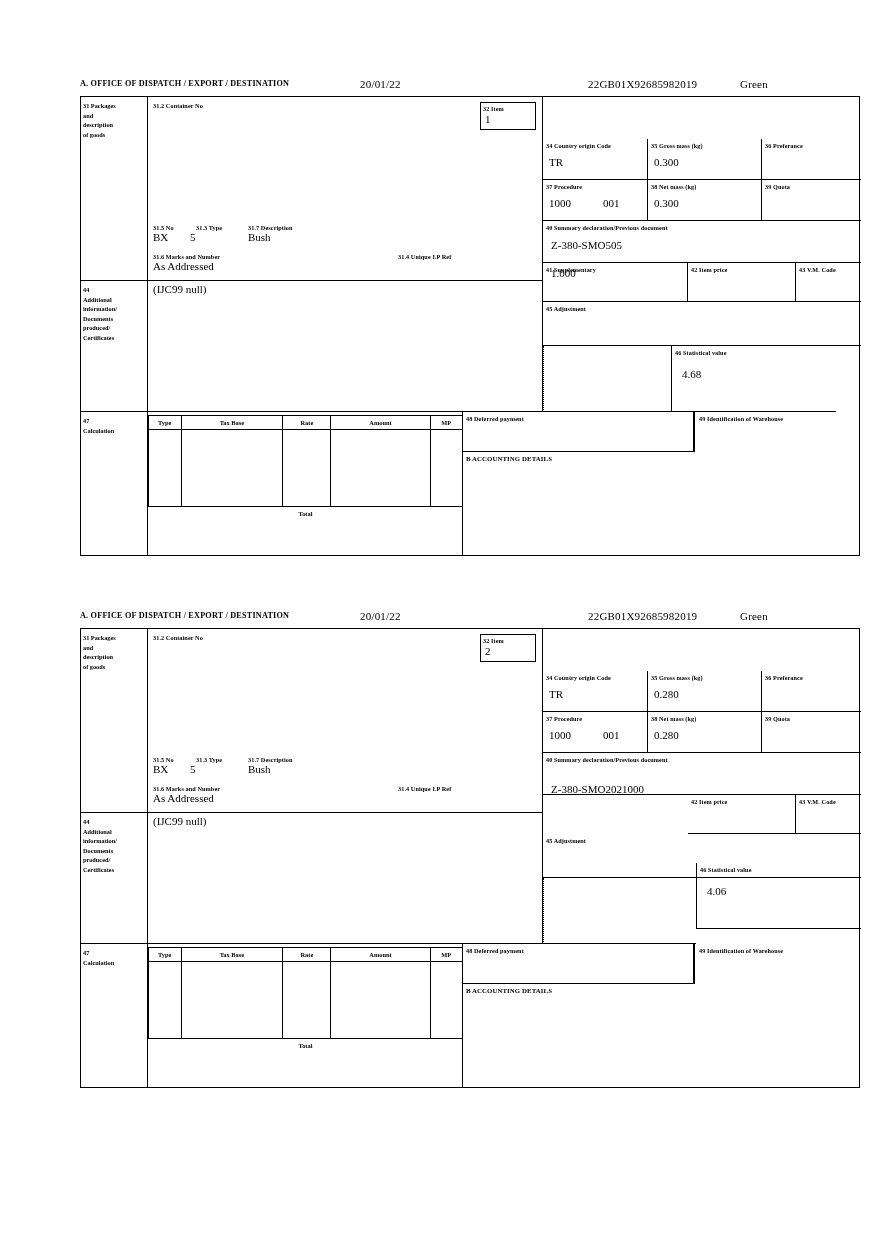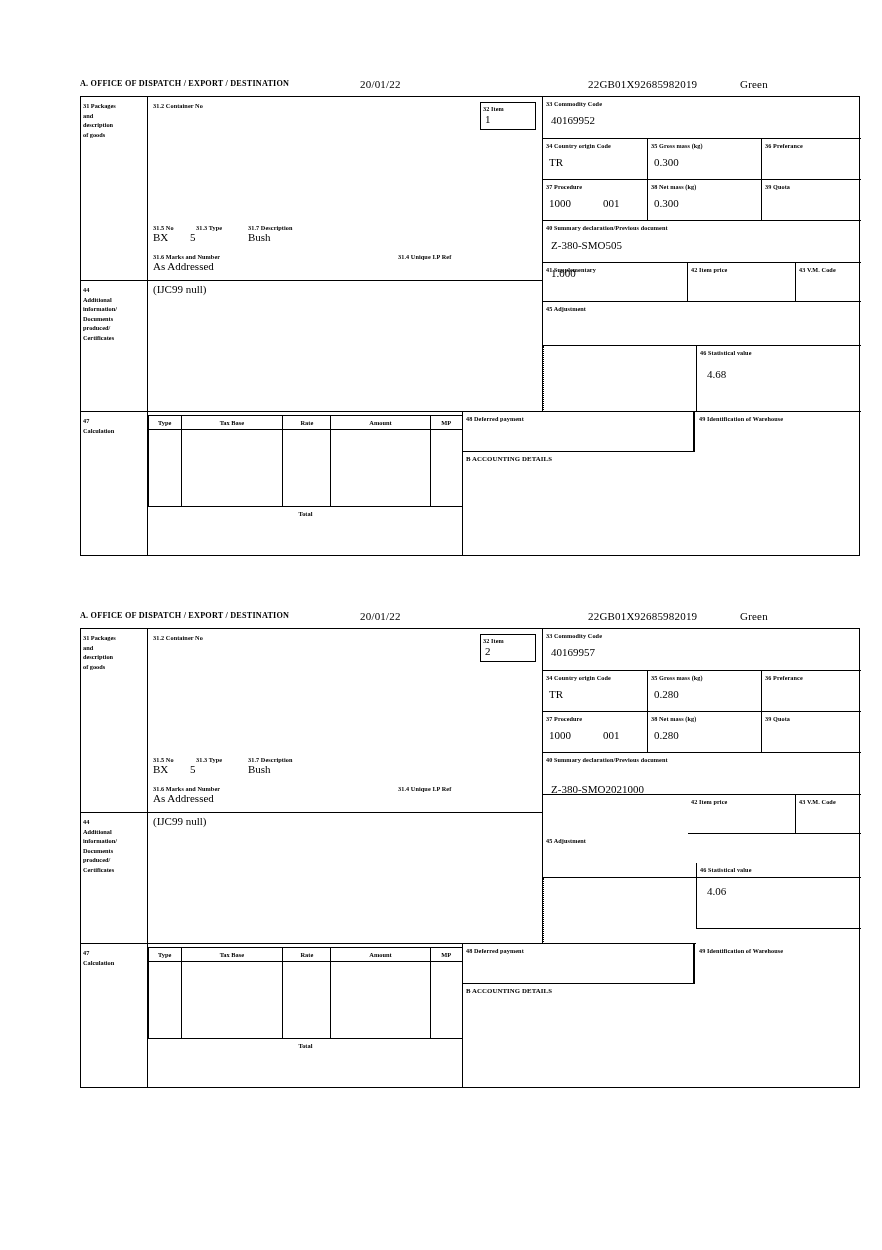--- a/index.html
+++ b/index.html
@@ -175,24 +175,20 @@
         <div class="lbl" style="position:absolute;left:250px;top:155px;">31.4 Unique I.P Ref</div>
         <div class="val" style="position:absolute;left:5px;top:163px;">As Addressed</div>
         <div class="val" style="position:absolute;left:330px;top:163px;"></div>
       </div>
 
       <div class="item-no-box" style="left:399px;top:5px;width:56px;height:28px;">
         <div class="lbl" style="position:absolute;left:2px;top:1px;">32 Item</div>
         <div class="val" style="position:absolute;left:4px;top:10px;">1</div>
       </div>
 
-      <div class="box bb" style="left:462px;top:0;width:318px;height:42px;">
-        <div class="lbl" style="position:absolute;left:3px;top:2px;">33 Commodity Code</div>
-        <div class="val" style="position:absolute;left:8px;top:17px;">40169952</div>
-      </div>
 
       <div class="box br bb" style="left:462px;top:42px;width:105px;height:41px;">
         <div class="lbl" style="position:absolute;left:3px;top:2px;">34 Country origin Code</div>
         <div class="val" style="position:absolute;left:6px;top:17px;">TR</div>
       </div>
       <div class="box br bb" style="left:567px;top:42px;width:114px;height:41px;">
         <div class="lbl" style="position:absolute;left:3px;top:2px;">35 Gross mass (kg)</div>
         <div class="val" style="position:absolute;left:6px;top:17px;">0.300</div>
       </div>
       <div class="box bb" style="left:681px;top:42px;width:99px;height:41px;">
@@ -230,21 +226,21 @@
       <div class="box bb" style="left:715px;top:166px;width:65px;height:39px;">
         <div class="lbl" style="position:absolute;left:3px;top:2px;">43 V.M. Code</div>
         <div class="val" style="position:absolute;left:6px;top:16px;"></div>
       </div>
 
       <div class="box bb" style="left:462px;top:205px;width:318px;height:44px;">
         <div class="lbl" style="position:absolute;left:3px;top:2px;">45 Adjustment</div>
         <div class="val" style="position:absolute;left:8px;top:16px;"></div>
       </div>
 
-      <div class="box bl bb" style="left:615px;top:249px;width:165px;height:66px;">
+      <div class="box bl bb" style="left:590px;top:249px;width:165px;height:66px;">
         <div class="lbl" style="position:absolute;left:3px;top:2px;">46 Statistical value</div>
         <div class="val" style="position:absolute;left:10px;top:22px;">4.68</div>
       </div>
 
       <div class="box bb" style="left:462px;top:249px;width:153px;height:66px;"></div>
       <div class="dotted-v" style="left:462px;top:249px;height:66px;"></div>
 
       <div class="box br bb" style="left:0;top:184px;width:67px;height:131px;">
         <div class="leftlabel" style="top:4px;">
           <div>44</div>
@@ -341,24 +337,20 @@
         <div class="lbl" style="position:absolute;left:250px;top:155px;">31.4 Unique I.P Ref</div>
         <div class="val" style="position:absolute;left:5px;top:163px;">As Addressed</div>
         <div class="val" style="position:absolute;left:330px;top:163px;"></div>
       </div>
 
       <div class="item-no-box" style="left:399px;top:5px;width:56px;height:28px;">
         <div class="lbl" style="position:absolute;left:2px;top:1px;">32 Item</div>
         <div class="val" style="position:absolute;left:4px;top:10px;">2</div>
       </div>
 
-      <div class="box bb" style="left:462px;top:0;width:318px;height:42px;">
-        <div class="lbl" style="position:absolute;left:3px;top:2px;">33 Commodity Code</div>
-        <div class="val" style="position:absolute;left:8px;top:17px;">40169957</div>
-      </div>
 
       <div class="box br bb" style="left:462px;top:42px;width:105px;height:41px;">
         <div class="lbl" style="position:absolute;left:3px;top:2px;">34 Country origin Code</div>
         <div class="val" style="position:absolute;left:6px;top:17px;">TR</div>
       </div>
       <div class="box br bb" style="left:567px;top:42px;width:114px;height:41px;">
         <div class="lbl" style="position:absolute;left:3px;top:2px;">35 Gross mass (kg)</div>
         <div class="val" style="position:absolute;left:6px;top:17px;">0.280</div>
       </div>
       <div class="box bb" style="left:681px;top:42px;width:99px;height:41px;">

